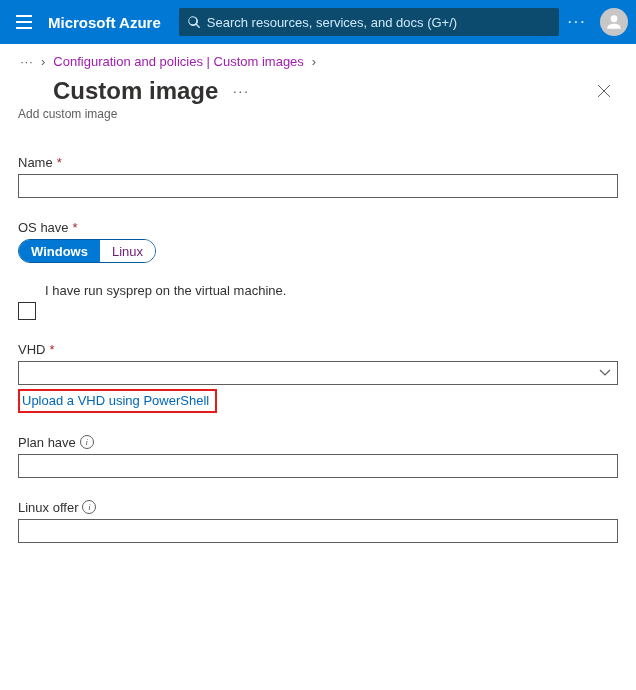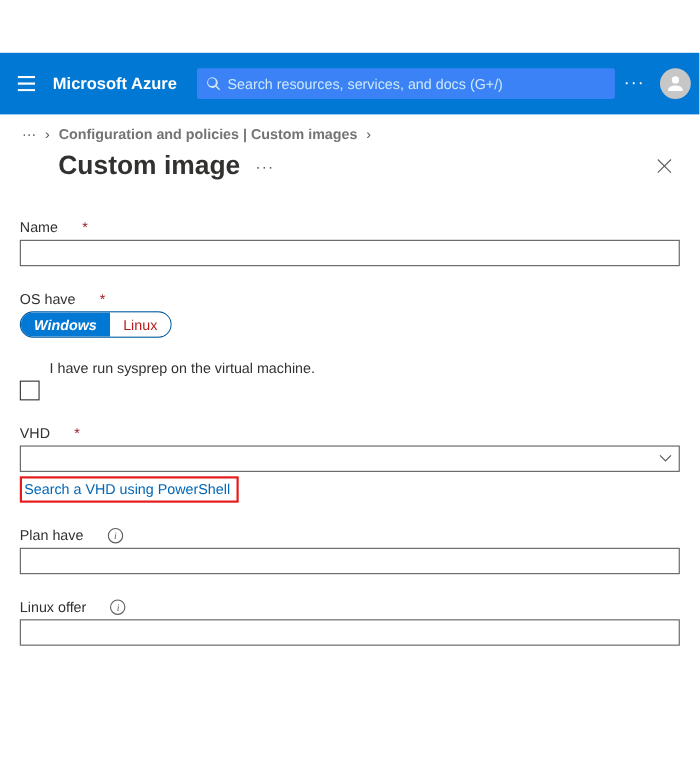--- a/index.html
+++ b/index.html
@@ -1,56 +1,56 @@
 <!DOCTYPE html>
 <html><head>
 <meta charset="utf-8">
 <style>
   * { box-sizing: border-box; margin: 0; padding: 0; }
   body { font-family: "Segoe UI", Arial, sans-serif; font-size: 13px; color: #323130; background: #fff; width: 636px; }
-  .header { background: #0078d4; color: #fff; height: 56px; display: flex; align-items: center; padding: 0 8px; margin-top: 48px; }
+  .header { background: #0078d4; color: #fff; height: 44px; display: flex; align-items: center; padding: 0 8px; }
   .hamburger { width: 32px; height: 32px; display: flex; align-items: center; justify-content: center; cursor: pointer; }
   .hamburger svg { fill: #fff; }
   .brand { font-weight: 600; font-size: 15px; margin-left: 8px; margin-right: 18px; white-space: nowrap; }
-  .search-wrap { flex: 1; display: flex; align-items: center; background: #3b82f6; height: 28px; border-radius: 2px; padding: 0 8px; max-width: 380px; }
+  .search-wrap { flex: 1; display: flex; align-items: center; background: #0c4a6e; height: 28px; border-radius: 2px; padding: 0 8px; max-width: 380px; }
   .search-wrap svg { fill: #cde9f9; width: 14px; height: 14px; flex: 0 0 auto; }
   .search-wrap input { background: transparent; border: none; outline: none; color: #fff; font-size: 13px; margin-left: 6px; width: 100%; }
   .search-wrap input::placeholder { color: #cde9f9; }
   .hdr-right { margin-left: auto; display: flex; align-items: center; gap: 6px; }
   .hdr-dots { padding: 4px 8px; cursor: pointer; color: #fff; font-size: 16px; letter-spacing: 1px; line-height: 1; }
   .avatar { width: 28px; height: 28px; border-radius: 50%; background: #c7c7c7; display: flex; align-items: center; justify-content: center; }
   .avatar svg { fill: #fff; width: 20px; height: 20px; }
 
   .breadcrumb { display: flex; align-items: center; gap: 8px; padding: 10px 20px 8px 20px; font-size: 13px; }
   .bc-ellipsis { color: #605e5c; cursor: pointer; }
   .bc-sep { color: #605e5c; }
-  .bc-link { color: #737373; cursor: pointer; font-weight: bold; }
+  .bc-link { color: #a21caf; cursor: pointer; }
 
   .page { padding: 0 18px 24px 18px; }
   .title-row { display: flex; align-items: center; margin-left: 35px; }
   .page-title { font-size: 24px; font-weight: 600; }
   .title-dots { margin-left: 14px; color: #605e5c; cursor: pointer; font-size: 14px; letter-spacing: 1px; }
   .close-btn { margin-left: auto; width: 28px; height: 28px; display: flex; align-items: center; justify-content: center; cursor: pointer; color: #605e5c; }
   .close-btn svg { stroke: #605e5c; stroke-width: 1; }
   .subtitle { color: #605e5c; font-size: 12px; margin-top: 2px; }
 
   .field { margin-top: 22px; }
   .field.first { margin-top: 34px; }
-  .label-row { display: flex; align-items: flex-end; gap: 22px; margin-bottom: 4px; font-size: 13px; }
+  .label-row { display: flex; align-items: flex-start; gap: 4px; margin-bottom: 4px; font-size: 13px; }
   .req { color: #a4262c; }
   .info-icon { display: inline-flex; width: 14px; height: 14px; border: 1px solid #605e5c; border-radius: 50%; align-items: center; justify-content: center; font-size: 9px; color: #605e5c; cursor: default; font-style: italic; font-family: Georgia, serif; }
 
   .txt-input { width: 100%; height: 24px; border: 1px solid #605e5c; padding: 2px 6px; font-size: 13px; outline: none; }
   .textarea { width: 100%; height: 108px; border: 1px solid #605e5c; padding: 4px 6px; font-size: 13px; outline: none; resize: none; }
   .select { width: 100%; height: 24px; border: 1px solid #605e5c; background: #fff; display: flex; align-items: center; justify-content: flex-end; padding: 0 6px; cursor: pointer; }
   .select svg { stroke: #605e5c; }
 
   .pill-group { display: inline-flex; border: 1px solid #005a9e; border-radius: 13px; overflow: hidden; height: 24px; }
-  .pill { padding: 3px 12px; font-size: 13px; display: flex; align-items: center; cursor: pointer; background: #fff; color: #b91c1c; }
-  .pill.active { background: #0078d4; color: #fff; font-weight: 600; font-style: italic; }
+  .pill { padding: 3px 12px; font-size: 13px; display: flex; align-items: center; cursor: pointer; background: #fff; color: #701a75; }
+  .pill.active { background: #0078d4; color: #fff; font-weight: 600; }
 
   .statement { margin-top: 20px; }
   .statement-label { font-size: 13px; margin-bottom: 4px; margin-left: 27px; }
   .checkbox { width: 18px; height: 18px; border: 1px solid #323130; cursor: pointer; }
 
   .link-highlight { display: inline-block; margin-top: 4px; color: #0067b8; font-size: 13px; cursor: pointer; border: 2px solid #e61c1c; padding: 2px 6px 3px 2px; }
 </style>
 </head>
 <body>
 
@@ -90,20 +90,21 @@
   <div class="title-row">
     <div class="page-title">Custom image</div>
     <div class="title-dots">···</div>
     <div class="close-btn">
       <svg width="14" height="14" viewBox="0 0 14 14">
           <line x1="1" y1="1" x2="13" y2="13"></line>
           <line x1="13" y1="1" x2="1" y2="13"></line>
         </svg>
     </div>
   </div>
+  <div class="subtitle">Add custom image</div>
 
   <div class="field first">
     <div class="label-row">
       <span>Name</span>
       <span class="req">*</span>
     </div>
     <input class="txt-input" type="text" style="">
   </div>
 
 
@@ -126,21 +127,21 @@
   <div class="field">
     <div class="label-row">
       <span>VHD</span>
       <span class="req">*</span>
     </div>
     <div class="select">
       <svg width="12" height="8" viewBox="0 0 12 8" fill="none">
           <path d="M1 1 L6 6 L11 1" stroke-width="1.2"></path>
         </svg>
     </div>
-    <span class="link-highlight">Search a VHD using PowerShell</span>
+    <span class="link-highlight">Upload a VHD using PowerShell</span>
   </div>
 
   <div class="field">
     <div class="label-row">
       <span>Plan have</span>
       <span class="info-icon">i</span>
     </div>
     <input class="txt-input" type="text" style="">
   </div>
 

